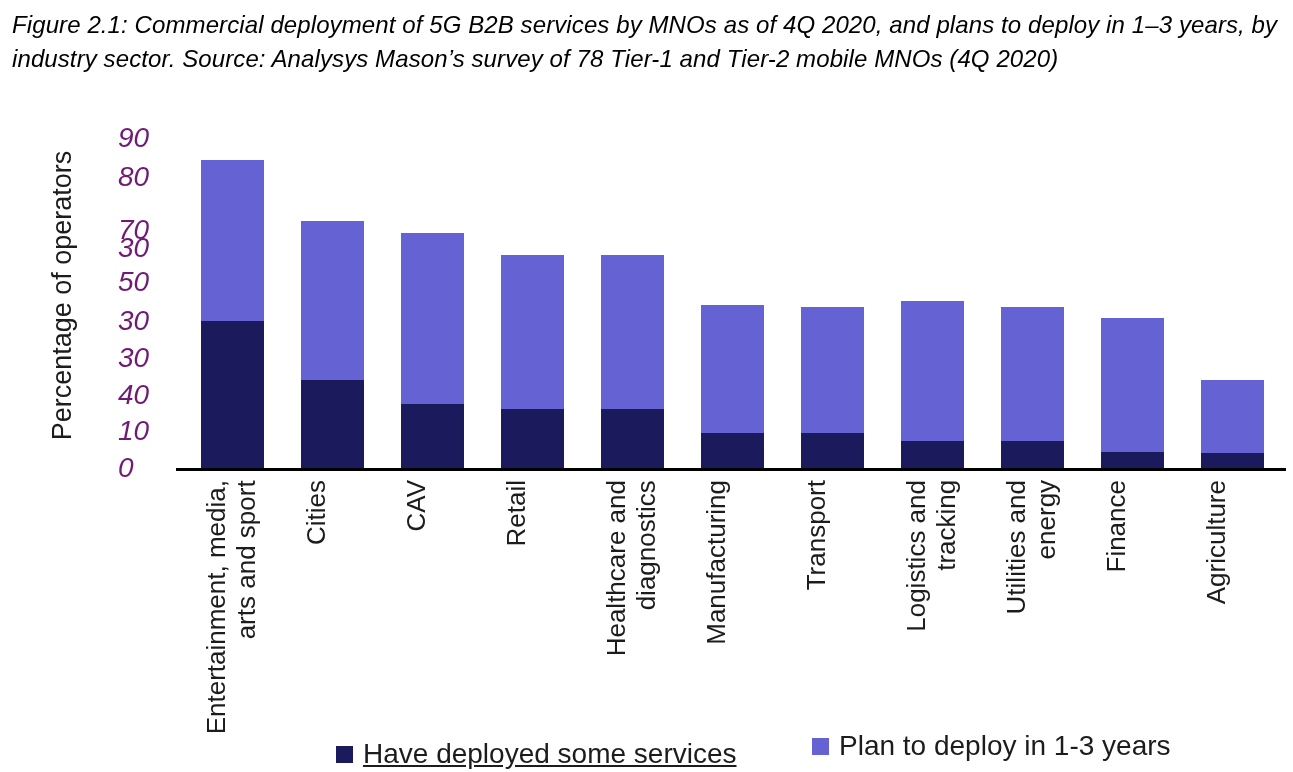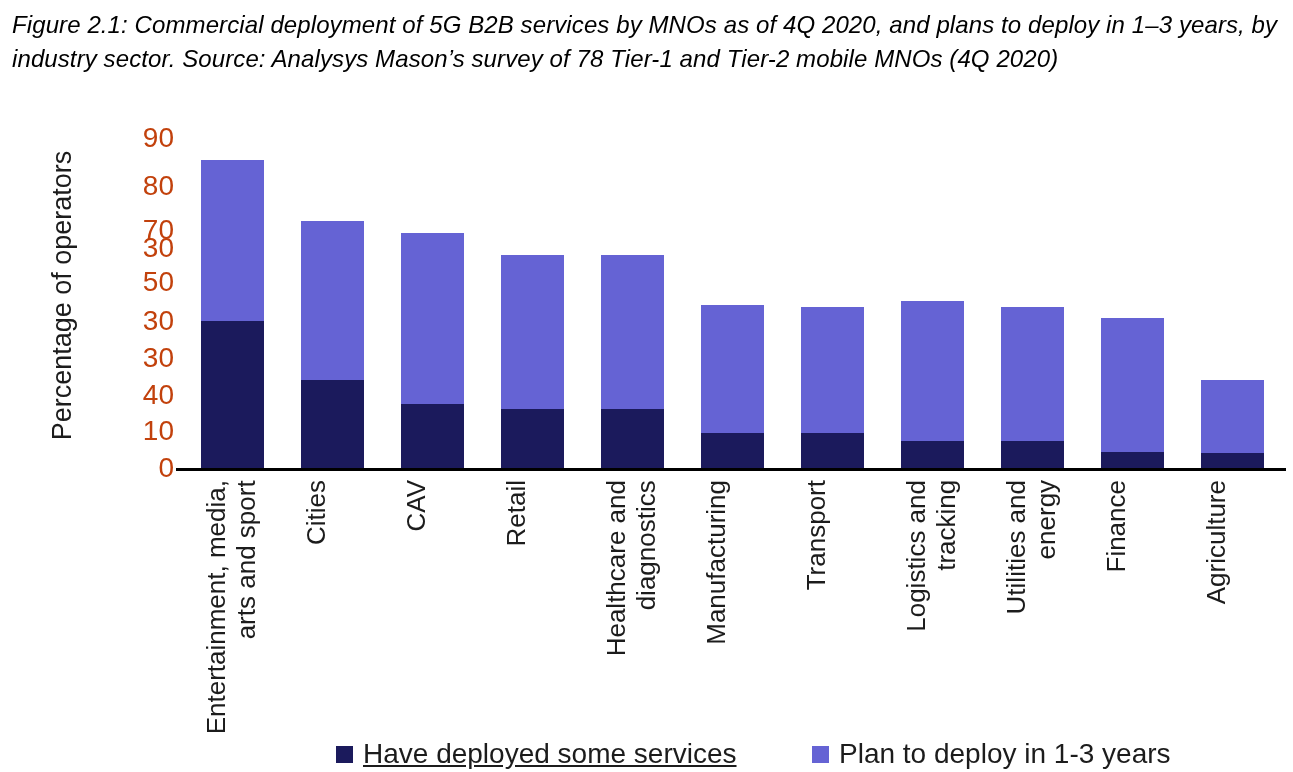--- a/index.html
+++ b/index.html
@@ -57,25 +57,25 @@
     position: absolute;
     left: 118px;
     top: 0;
     width: 56px;
     height: 368px;
   }
   .ytick {
     position: absolute;
     right: 0;
     width: 56px;
-    text-align: right;
     font-size: 28px;
     line-height: 28px;
-    color: #c2410c;
+    color: #701a75;
     transform: translateY(-50%);
+    font-style: italic;
   }
 
   
   #plot {
     position: absolute;
     left: 182px;
     top: 38px;
     width: 1100px;
     height: 330px;
   }
@@ -137,34 +137,34 @@
     font-size: 28px;
     color: #1c1c1c;
     white-space: nowrap;
   }
   .legend-swatch {
     width: 17px;
     height: 17px;
     flex: 0 0 17px;
   }
   #legend-deployed { left: 336px; top: 12px; text-decoration: underline; }
-  #legend-plan     { left: 812px; top: 12px; }
+  #legend-plan     { left: 812px; top: 4px; }
 </style>
 </head>
 <body>
 
 <div id="caption">Figure 2.1: Commercial deployment of 5G B2B services by MNOs as of 4Q 2020, and plans to deploy in 1–3 years, by industry sector. Source: Analysys Mason’s survey of 78 Tier-1 and Tier-2 mobile MNOs (4Q 2020)</div>
 
 <div id="chart">
 
   <div id="ylabel">Percentage of operators</div>
 
   <div id="yticks">
       <div class="ytick" style="top: 38px;">90</div>
-      <div class="ytick" style="top: 86px;">80</div>
+      <div class="ytick" style="top: 77px;">80</div>
       <div class="ytick" style="top: 111.333px; margin-top: 19px;">70</div>
       <div class="ytick" style="top: 148px;">30</div>
       <div class="ytick" style="top: 182px;">50</div>
       <div class="ytick" style="top: 221.333px;">30</div>
       <div class="ytick" style="top: 258px;">30</div>
       <div class="ytick" style="top: 294.667px;">40</div>
       <div class="ytick" style="top: 331.333px;">10</div>
       <div class="ytick" style="top: 368px;">0</div>
     </div>
 

